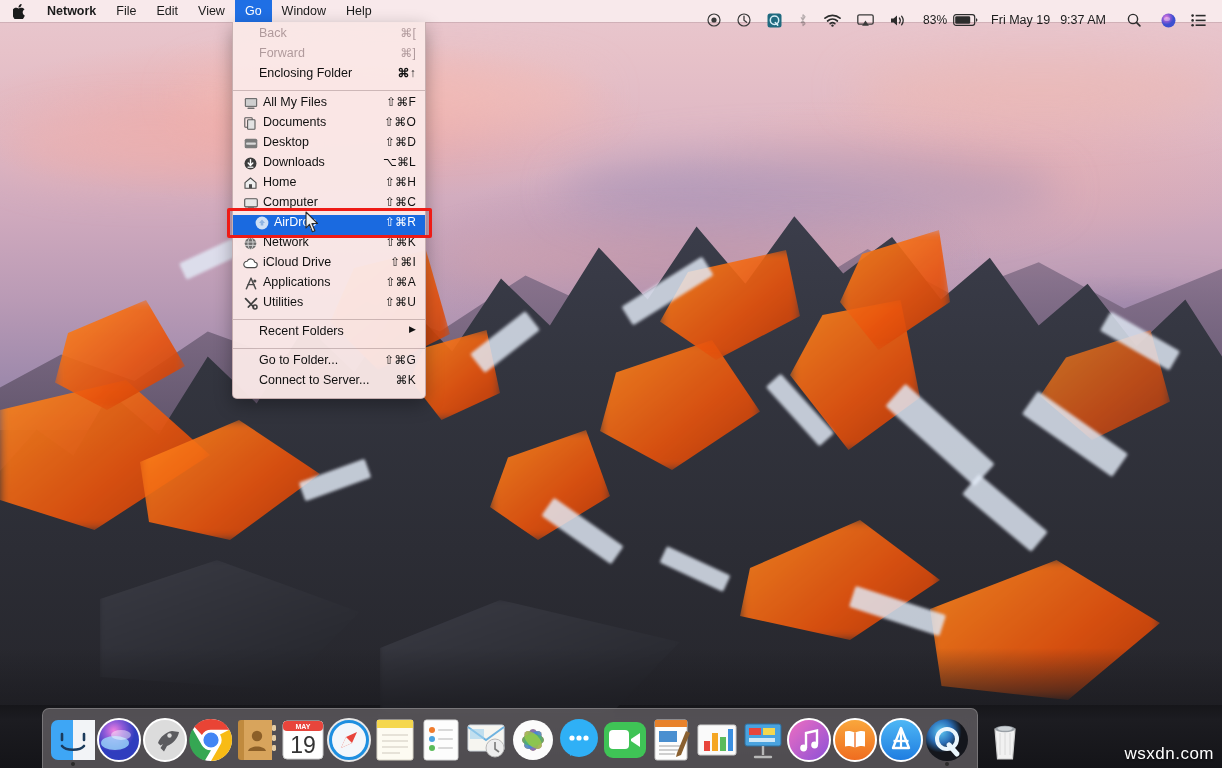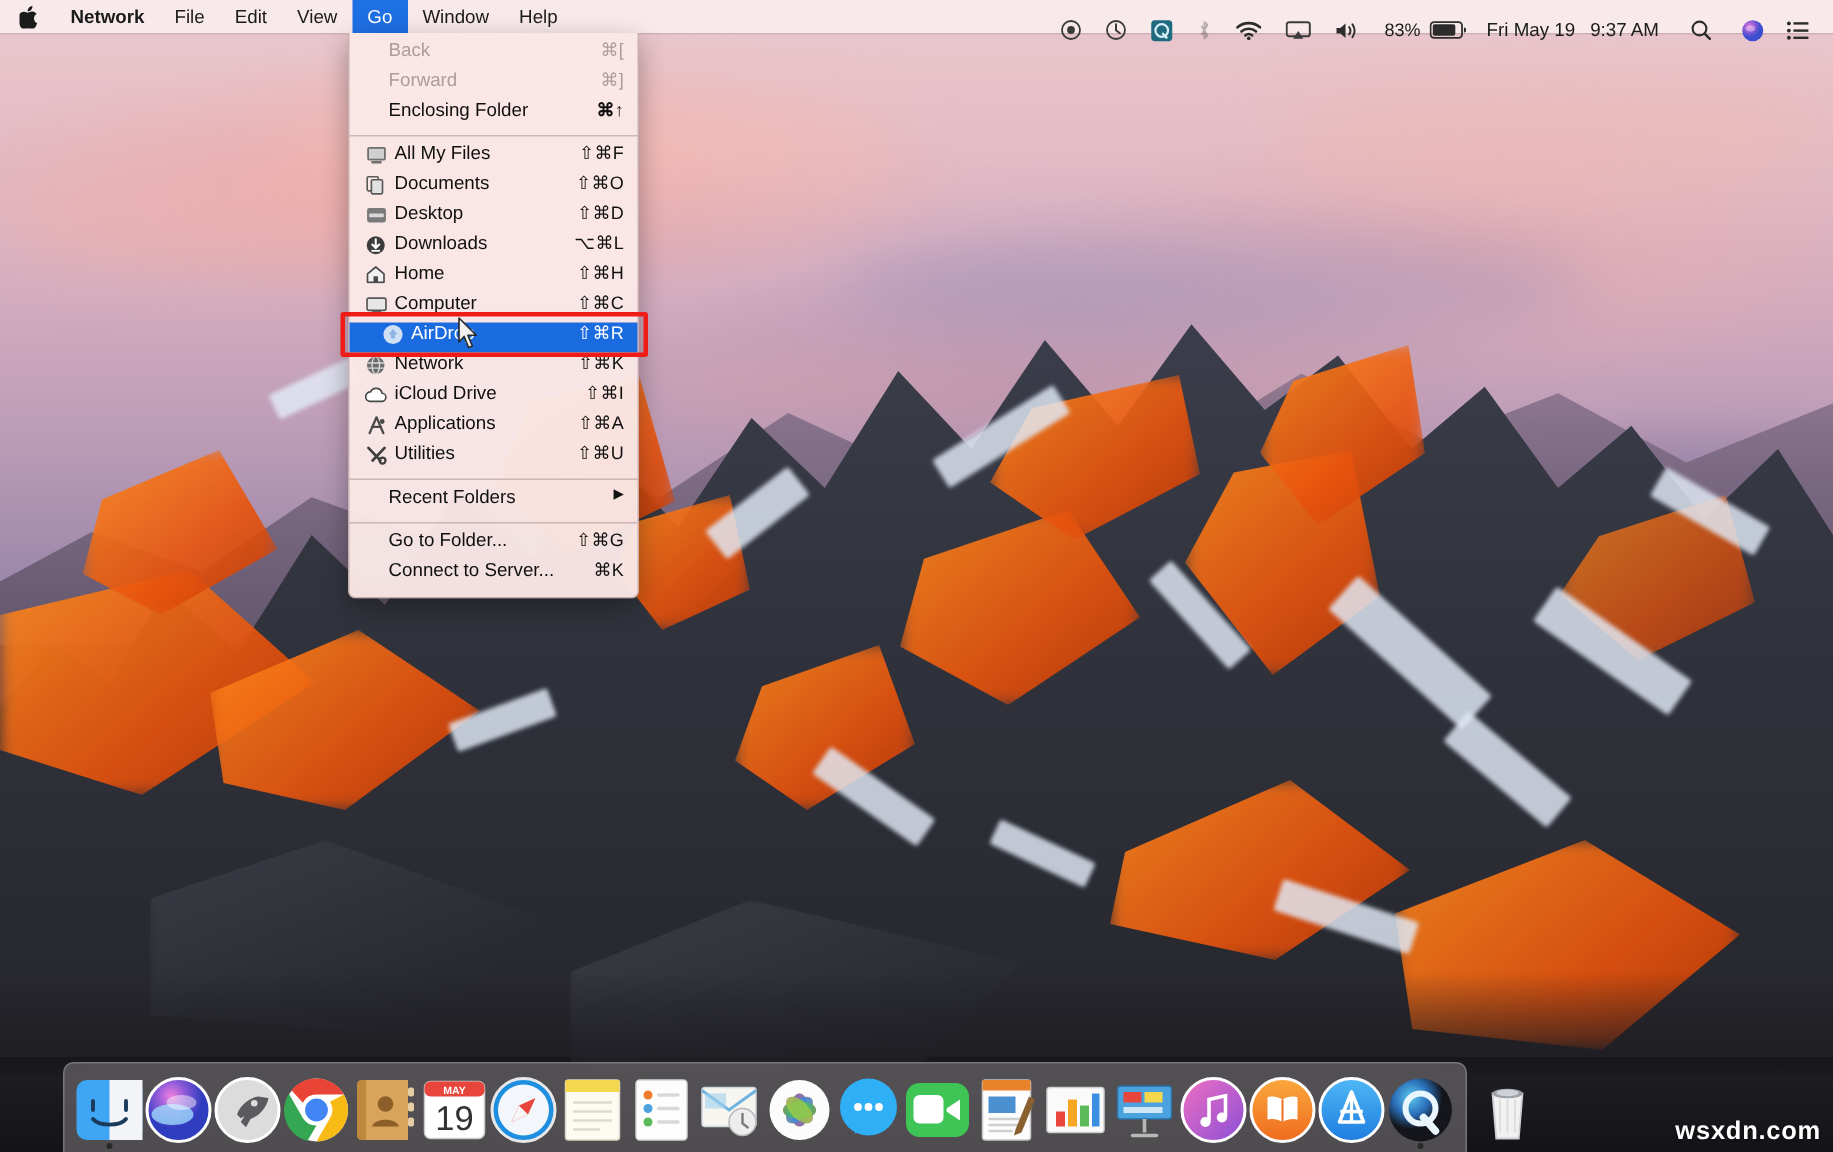--- a/index.html
+++ b/index.html
@@ -175,21 +175,20 @@
     background:rgba(255,255,255,.35);
   }
   .spacer{ flex:1 1 auto; }
 
   #watermark{
     position:absolute; right:8px; bottom:4px;
     color:#fff; font-size:17px; letter-spacing:.5px;
     text-shadow:0 1px 2px rgba(0,0,0,.55);
     z-index:80;
     font-family:"Liberation Sans", sans-serif;
-    font-weight:bold;
   }
 </style>
 </head>
 <body>
 
 <div id="desktop">
   <div class="sky"></div>
 
   <div class="cloudband" style="left:180px;top:60px;width:420px;height:70px;background:#f6bfb6;"></div>
   <div class="cloudband" style="left:560px;top:150px;width:500px;height:80px;background:#a895b8;"></div>

